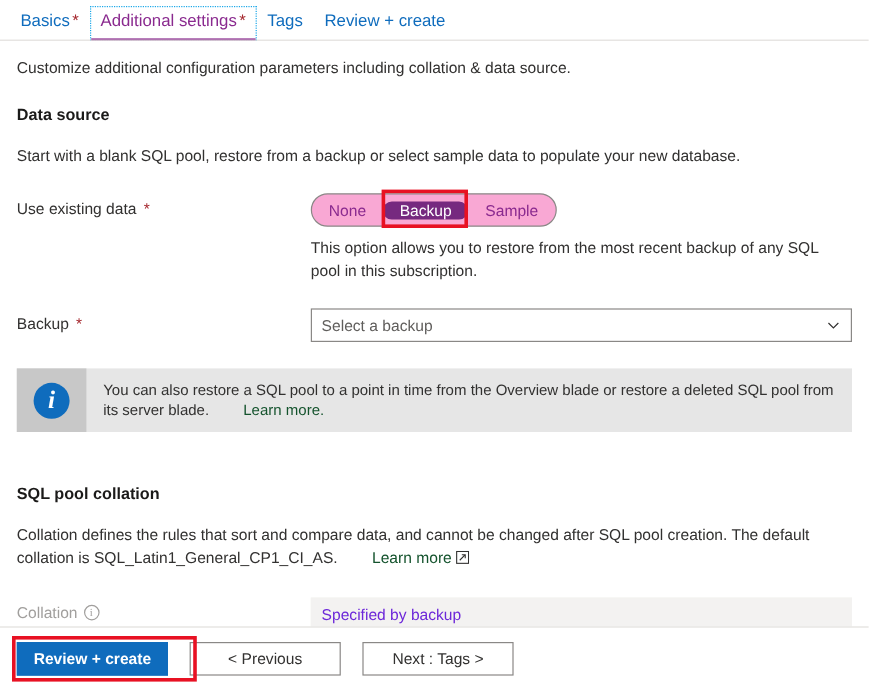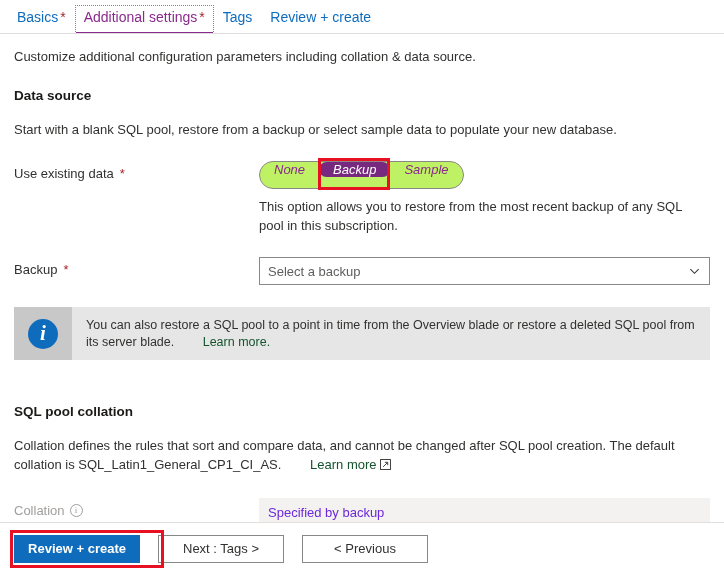--- a/index.html
+++ b/index.html
@@ -117,27 +117,26 @@
     min-width: 0;
   }
 
   
   .pill-wrap {
     position: relative;
     display: inline-block;
   }
   .pillgroup {
     display: inline-flex;
-    align-items: flex-start;
+    align-items: center;
     border: 1px solid #8a8886;
     border-radius: 14px;
     height: 26px;
-    background: #bef264;
+    background: #f9a8d4;
     overflow: hidden;
-    font-style: italic;
   }
   .pill {
     display: flex;
     align-items: center;
     justify-content: center;
     padding: 0 14px;
     font-size: 13px;
     color: #8a2a8f;
     cursor: pointer;
     border-radius: 13px;
@@ -402,15 +401,15 @@
     </div>
   </div>
 
 </div>
 
 <div class="footer">
   <div class="btn-wrap">
     <button class="btn btn-primary">Review + create</button>
     <div class="redbox btn-box"></div>
   </div>
+  <button class="btn">&lt; Previous</button>
   <button class="btn">Next : Tags &gt;</button>
-  <button class="btn">&lt; Previous</button>
 </div>
 
 </body></html>

